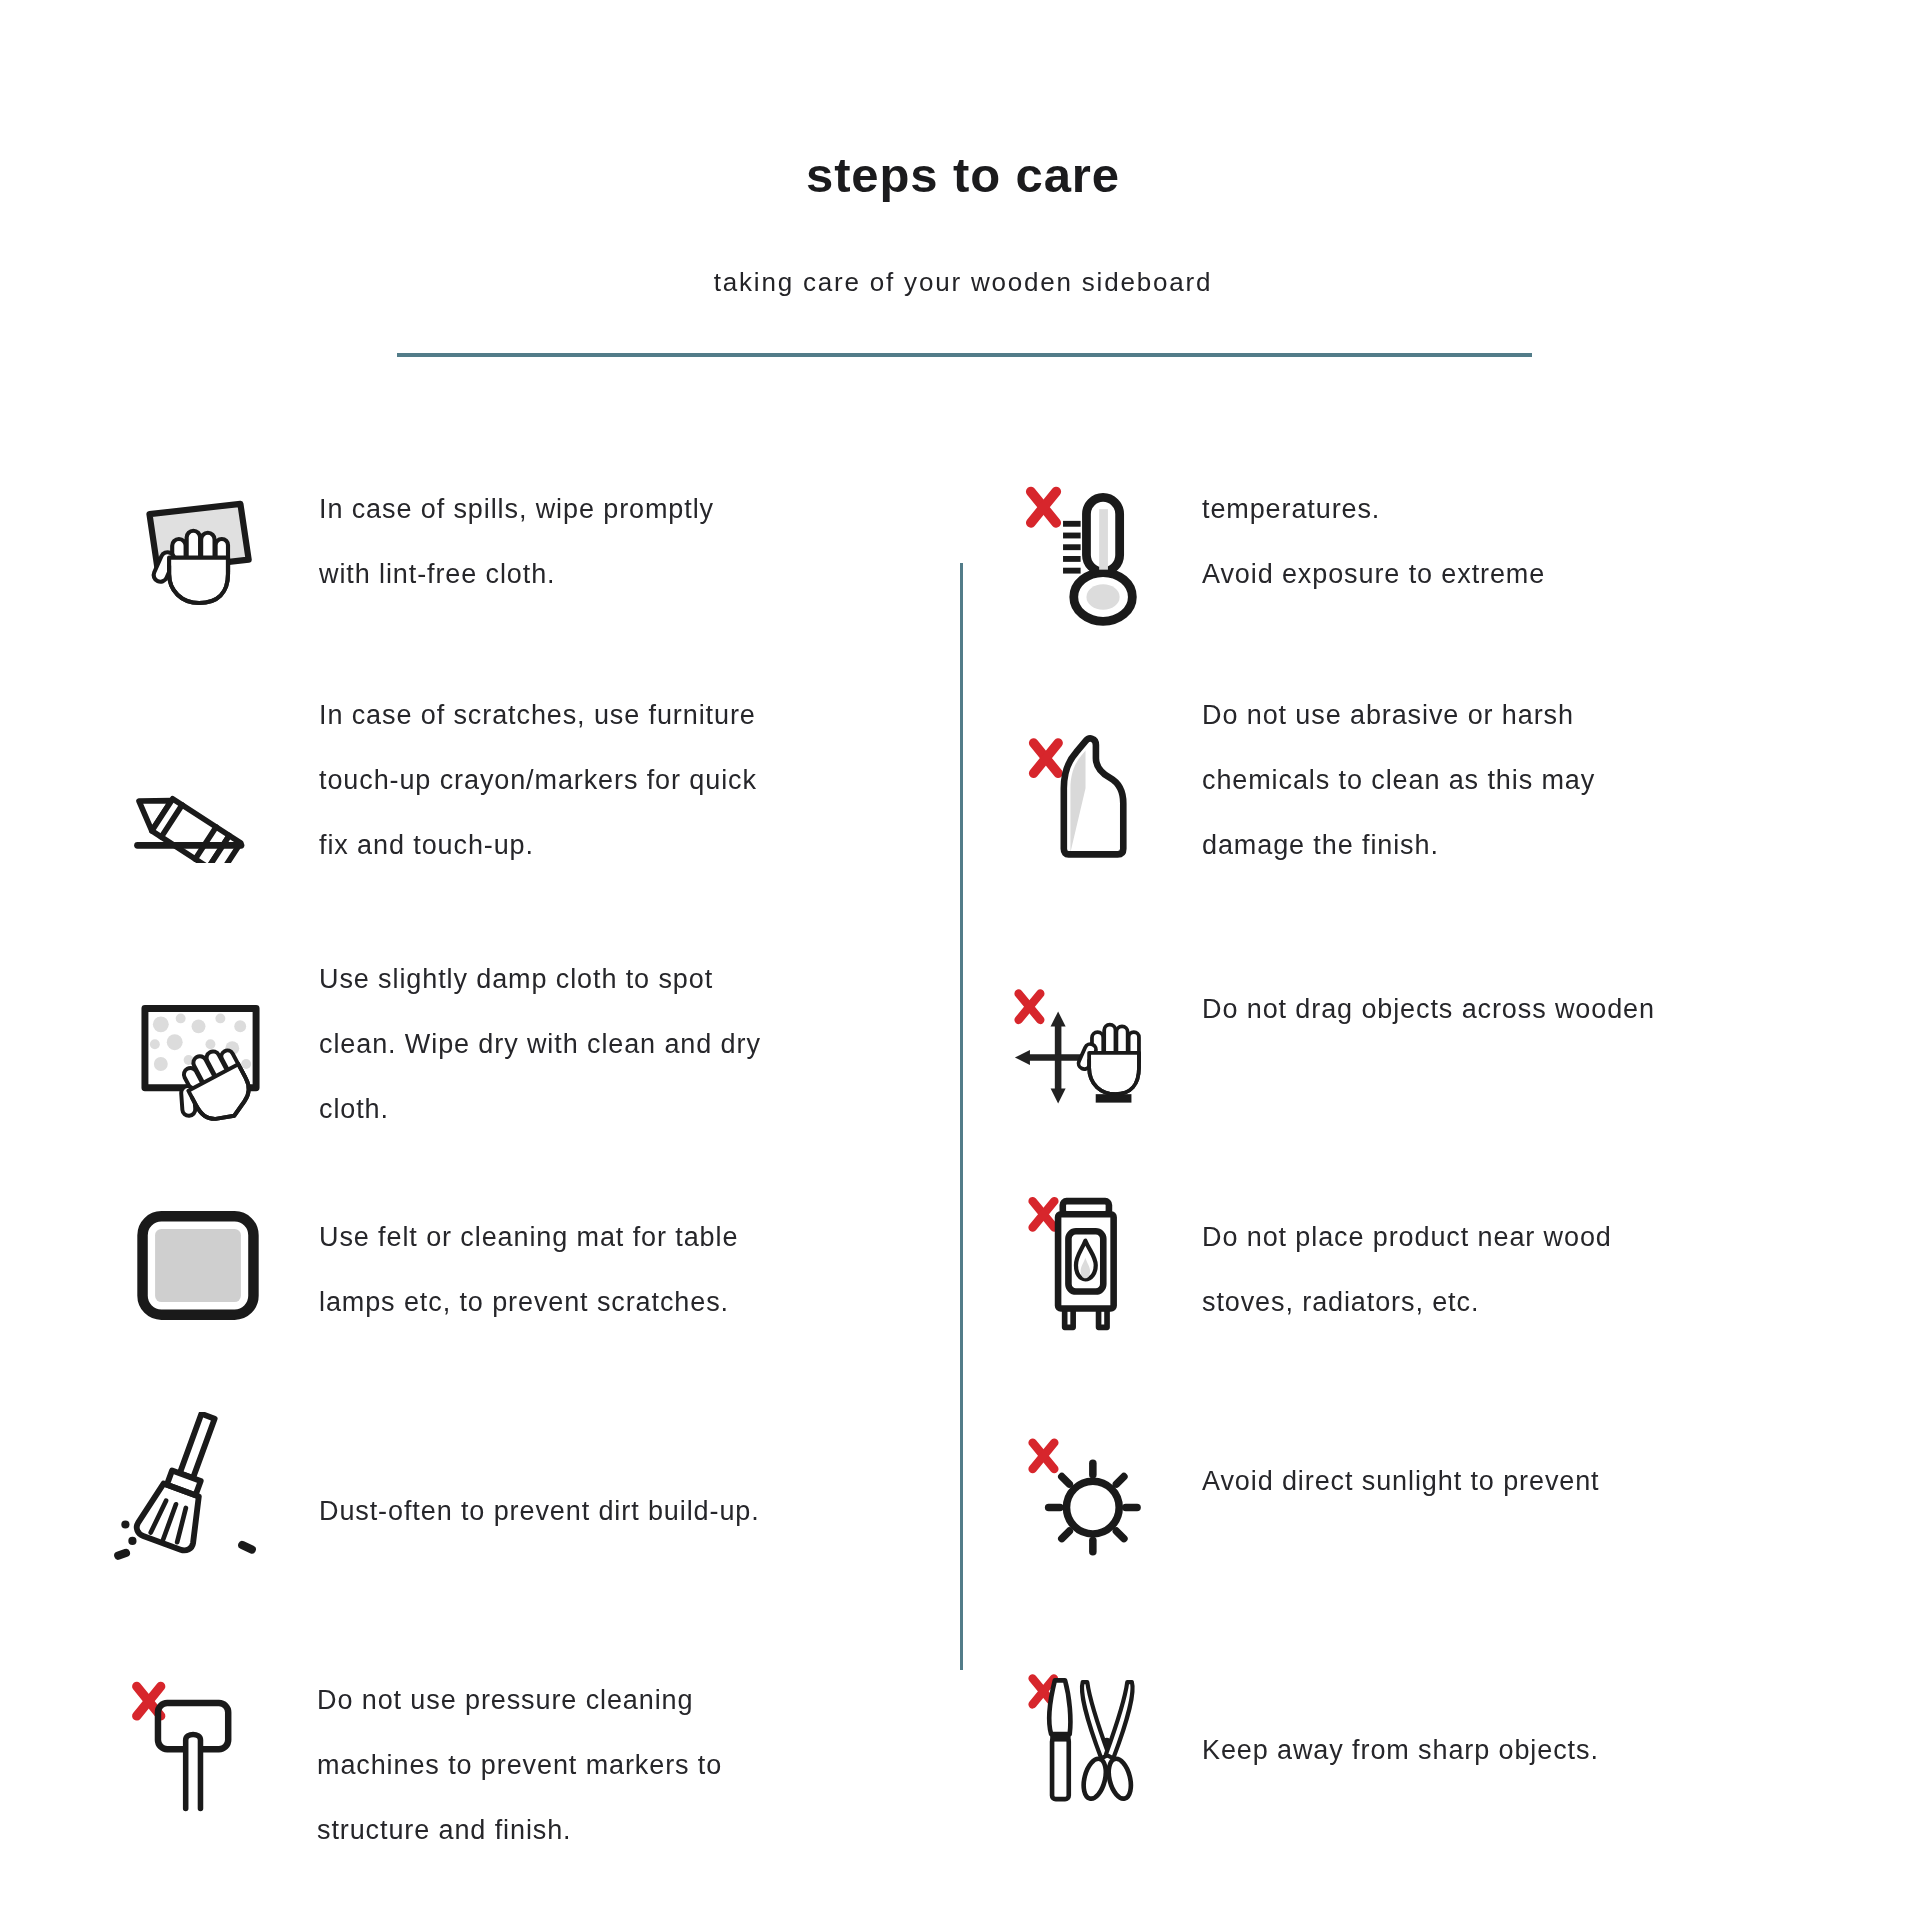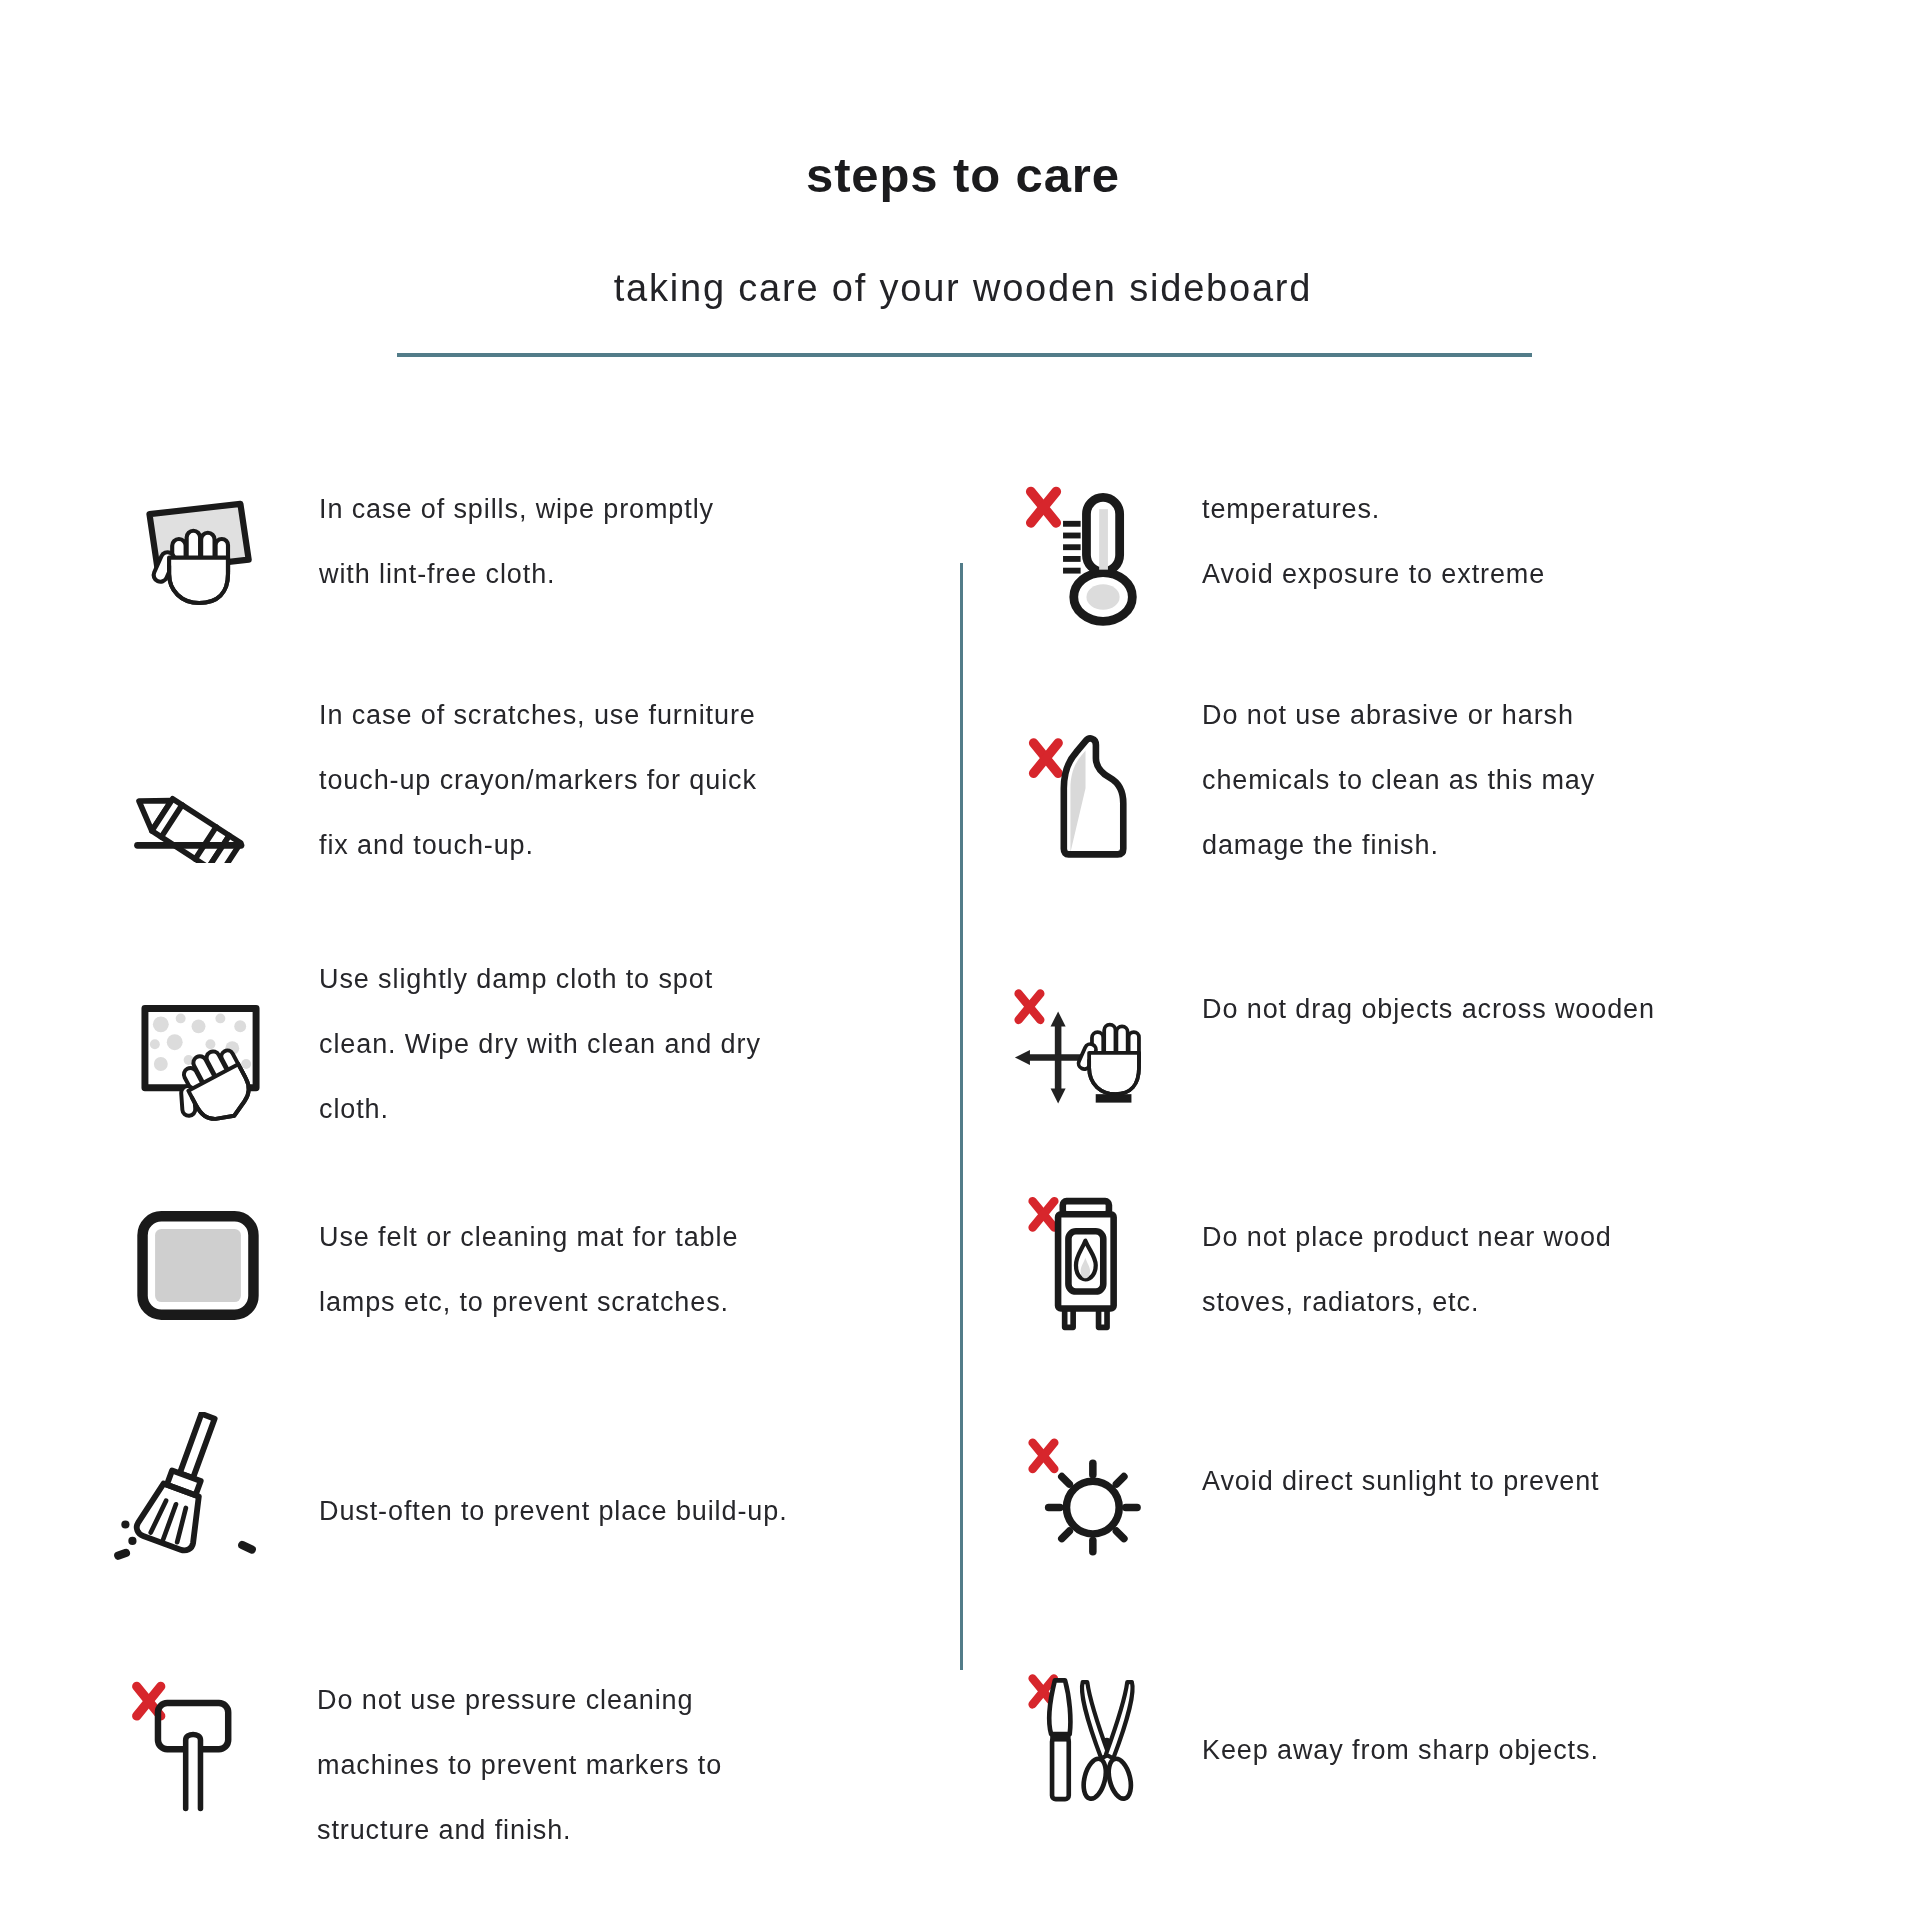--- a/index.html
+++ b/index.html
@@ -6,21 +6,21 @@
   body{
     width:1926px;height:1926px;position:relative;overflow:hidden;
     font-family:"Liberation Sans", sans-serif;color:#26262a;
   }
   .page-title{
     position:absolute;top:147px;left:0;width:1926px;text-align:center;
     font-size:49px;font-weight:700;letter-spacing:0.9px;color:#1b1b1d;
   }
   .page-subtitle{
     position:absolute;top:267px;left:0;width:1926px;text-align:center;
-    font-size:38px;font-weight:400;letter-spacing:1.8px;color:#232327;
+    font-size:26px;font-weight:400;letter-spacing:1.8px;color:#232327;
   }
   .h-rule{position:absolute;left:397px;top:353px;width:1135px;height:4.2px;background:#527c89;}
   .v-divider{position:absolute;left:960px;top:563px;width:3.2px;height:1107px;background:#527c89;}
   .icon-box{position:absolute;}
   .icon-box svg{width:100%;height:100%;display:block;}
   .item-text{
     position:absolute;font-size:27px;line-height:65px;letter-spacing:0.9px;
     color:#26262a;white-space:nowrap;font-weight:400;
   }
   .ink{stroke:#1a1a1a;stroke-linejoin:round;stroke-linecap:round;fill:none;}
@@ -130,21 +130,21 @@
     </g>
     <g class="solid">
       <circle cx="12" cy="96" r="3.5"></circle>
         <circle cx="18" cy="110" r="3.5"></circle>
       <rect x="2" y="118" width="14" height="7" rx="3.5" transform="rotate(-20 9 121)"></rect>
       <rect x="108" y="112" width="16" height="7" rx="3.5" transform="rotate(25 116 115)"></rect>
     </g>
   </svg>
 </div>
 <div class="item-text" style="left:319px;top:1479px">
-    <div>Dust-often to prevent place build-up.</div>
+    <div>Dust-often to prevent dirt build-up.</div>
   </div>
 
 <div class="icon-box" style="left:130px;top:1679px;width:116px;height:134px">
   <svg viewBox="0 0 125 145">
     <g stroke="#d7262c" stroke-width="10" stroke-linecap="round">
       <line x1="7" y1="8" x2="33" y2="40"></line>
         <line x1="33" y1="8" x2="7" y2="40"></line>
     </g>
     <rect class="ink" stroke-width="7" fill="#e4e4e4" x="30" y="26" width="76" height="50" rx="10"></rect>
     <path class="ink fillw" stroke-width="6" d="M60,140 L60,66 C60,58 76,58 76,66 L76,140"></path>

